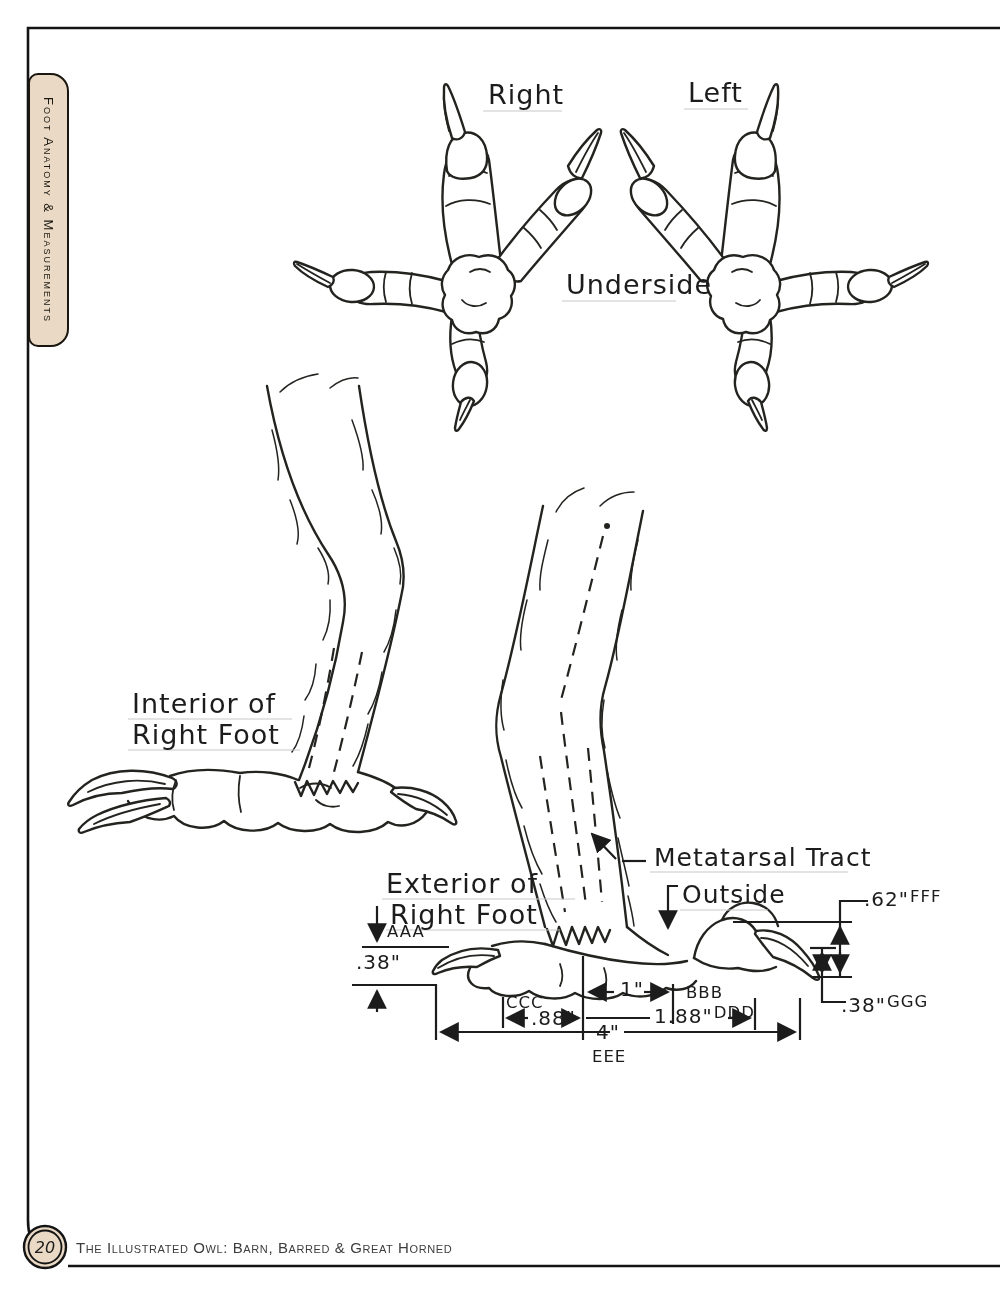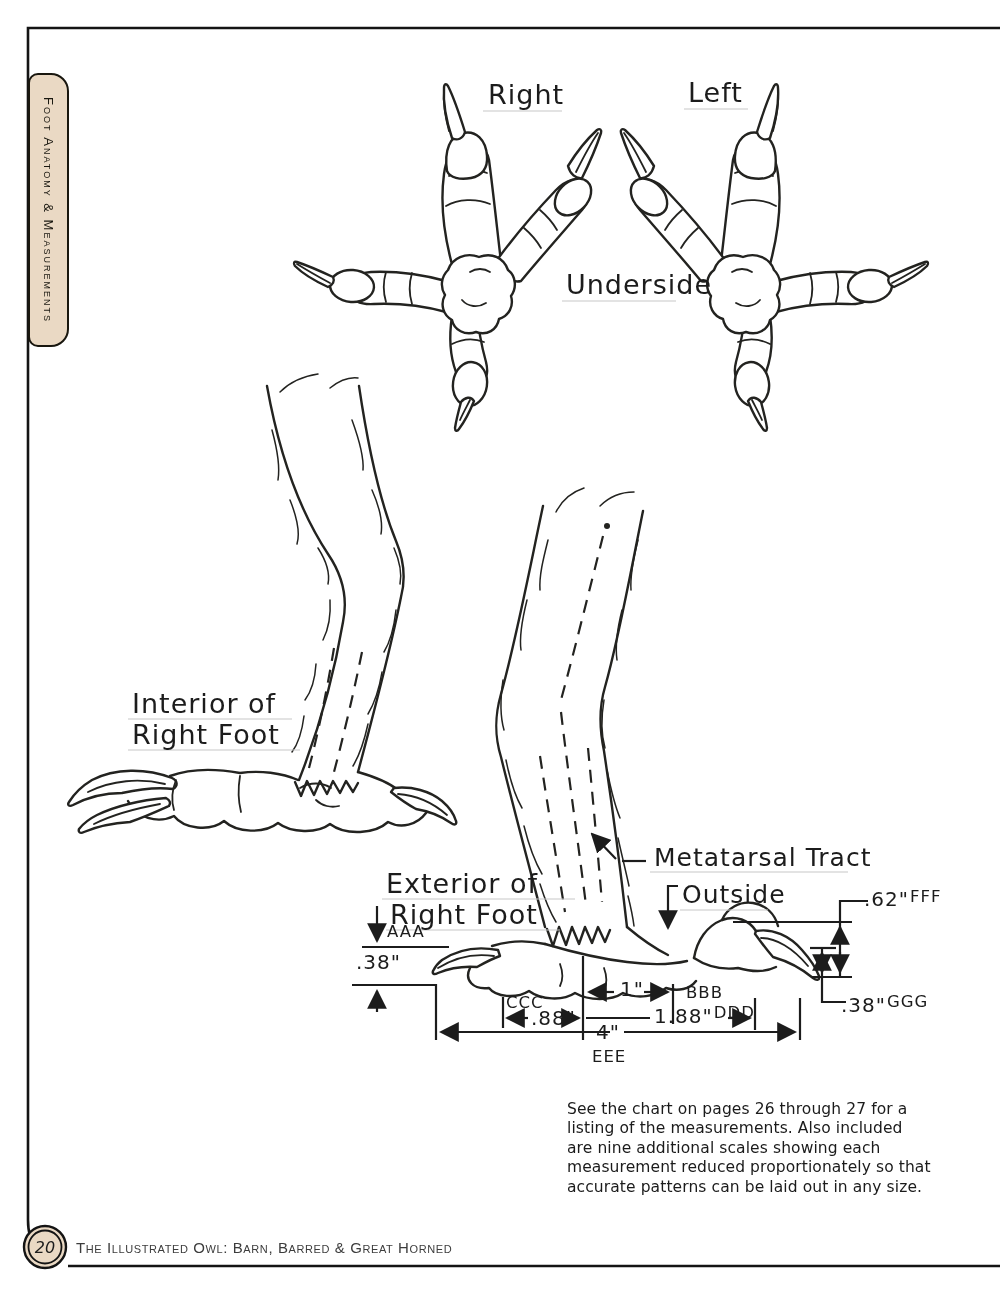--- a/index.html
+++ b/index.html
@@ -253,19 +253,14 @@
       <circle cx="45" cy="1247" r="16.5" fill="#ead9c4" stroke="#141414" stroke-width="1.8"></circle>
       <text class="badge-num" x="45" y="1253" text-anchor="middle">20</text>
     </g>
     <text class="bookline" x="76" y="1253">The Illustrated Owl: Barn, Barred &amp; Great Horned</text>
   </svg>
 
   <div class="tab">
     <span>Foot Anatomy &amp; Measurements</span>
   </div>
 
-  <div class="note">See the chart on pages 26 through 27 for a
-listing of the measurements. Also included
-are nine additional scales showing each
-measurement reduced proportionately so that
-accurate patterns can be laid out in any size.</div>
 
 </div>
 
 </body></html>

